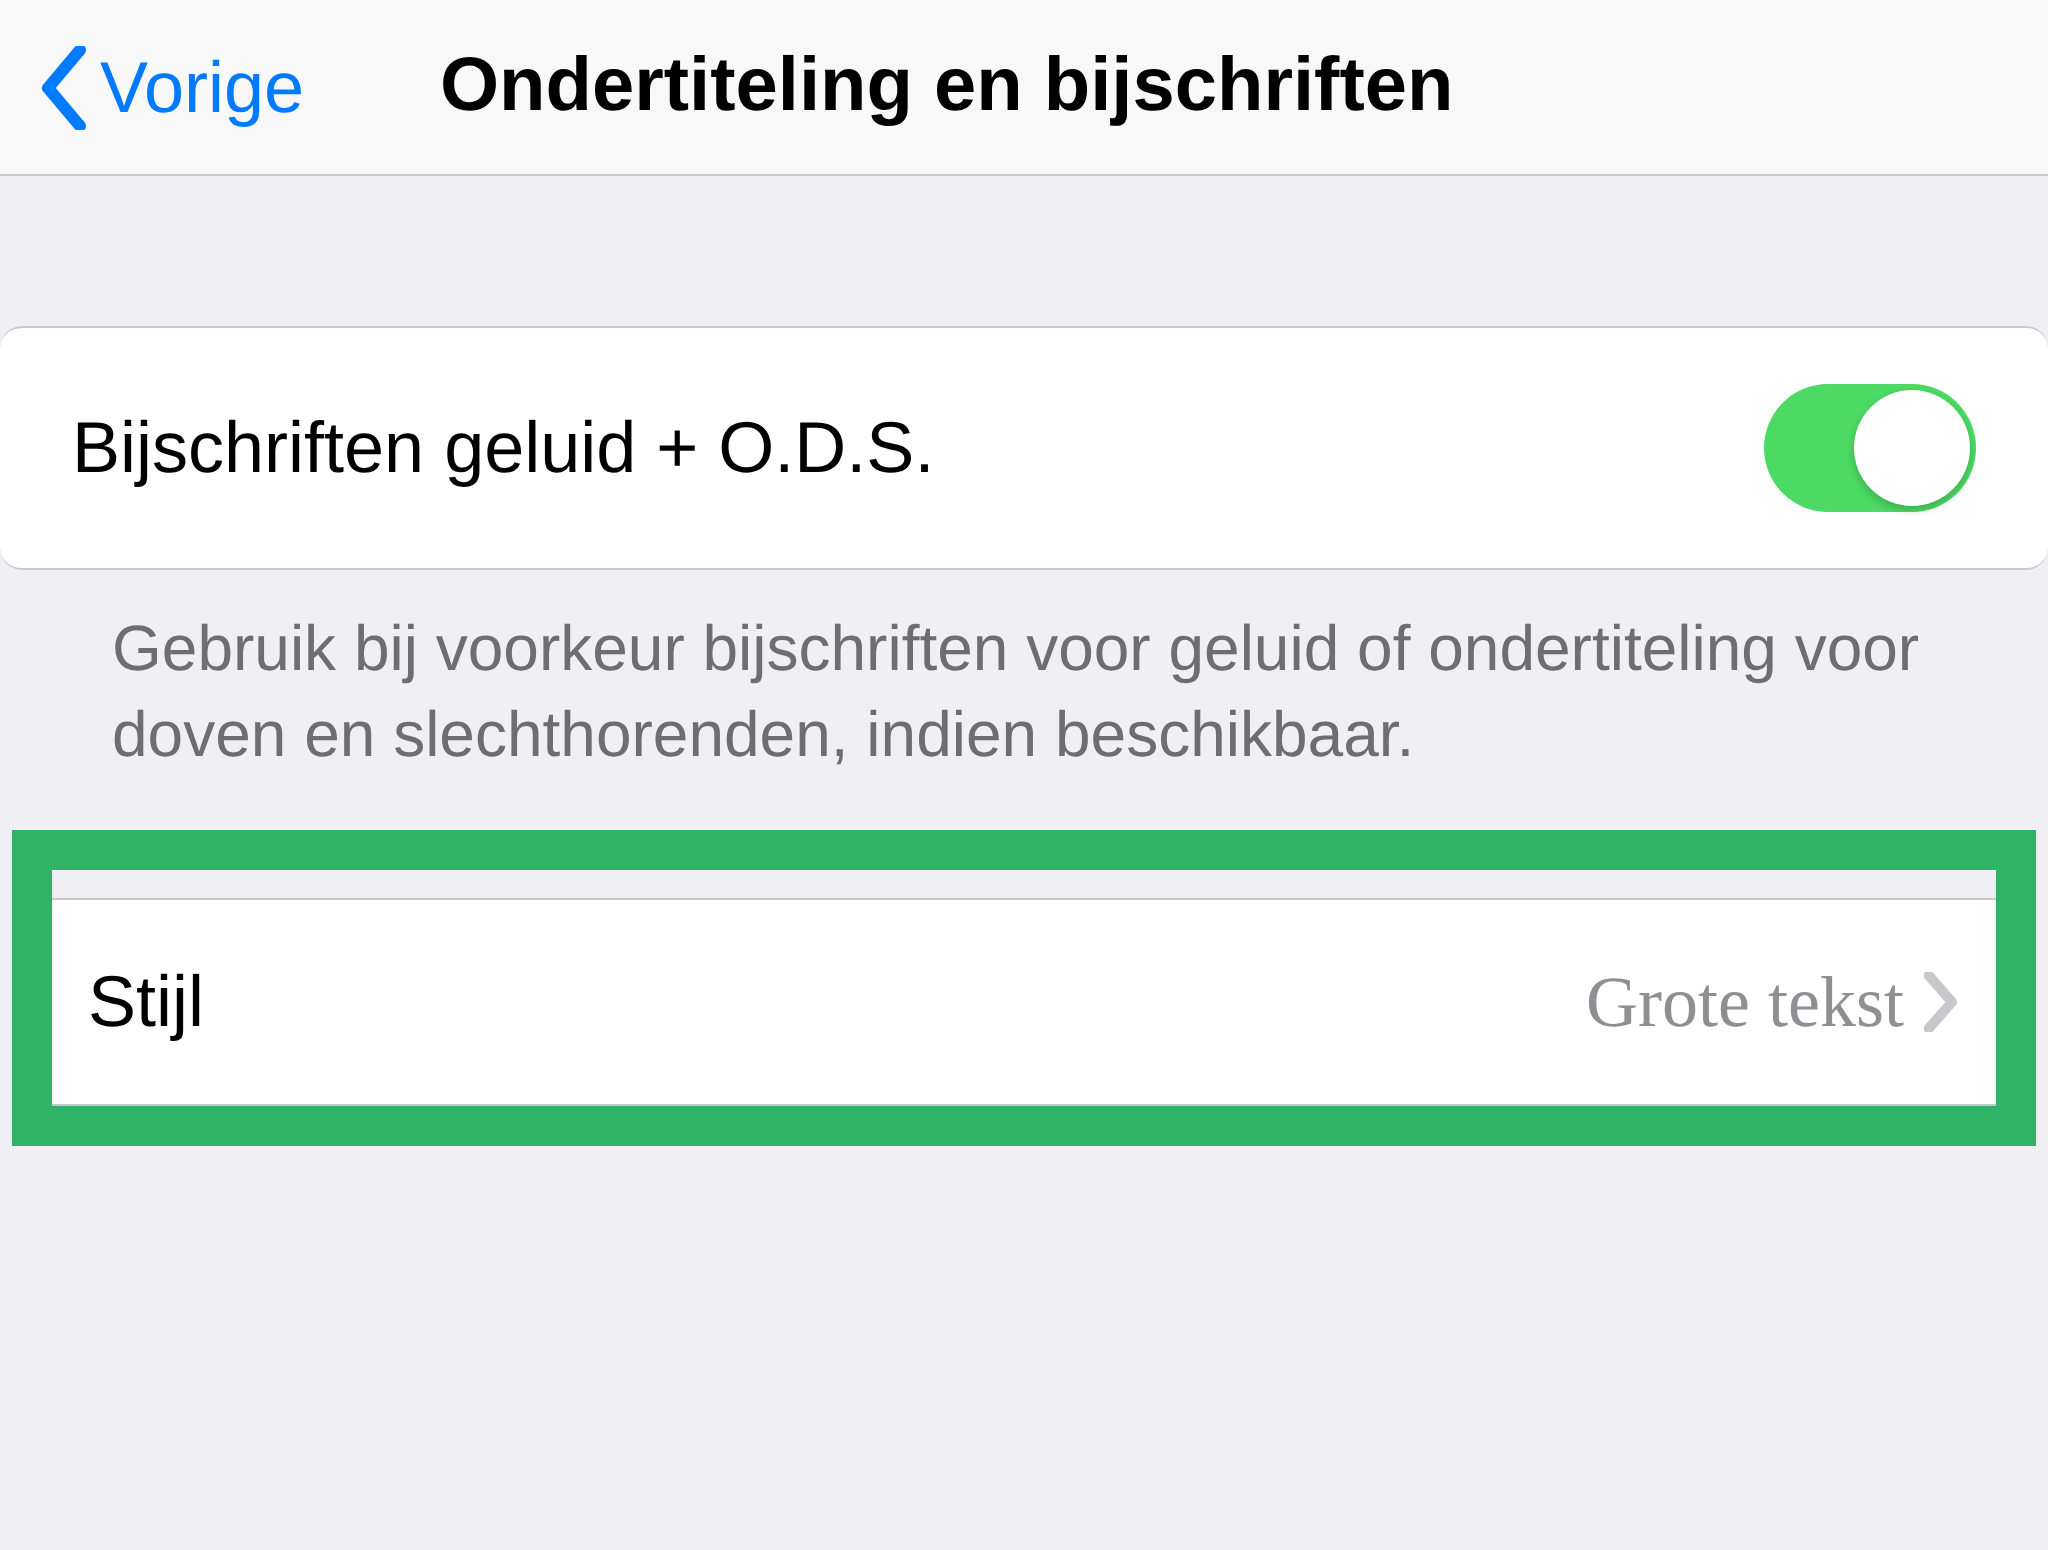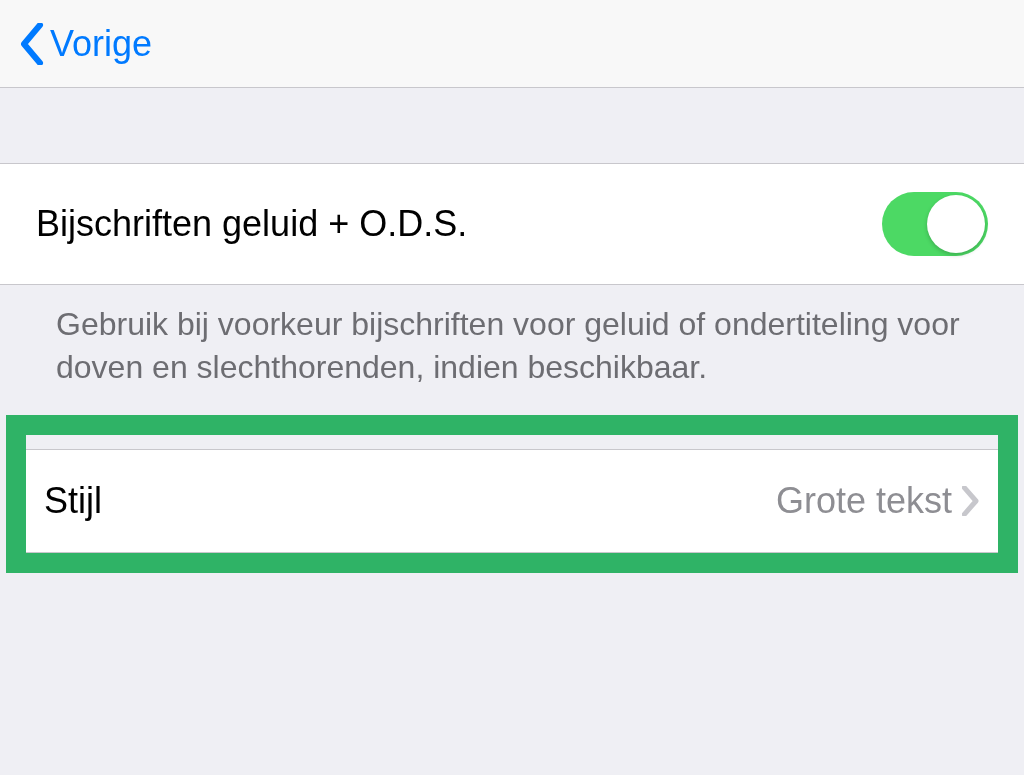--- a/index.html
+++ b/index.html
@@ -47,20 +47,21 @@
       height: 75px;
     }
     .row {
       background: #fff;
       border-top: 1px solid #c8c7cc;
       border-bottom: 1px solid #c8c7cc;
       padding: 28px 36px;
       display: flex;
       align-items: center;
       justify-content: space-between;
+      border-radius: 11px;
     }
     .row-label {
       font-size: 36px;
       color: #000;
     }
     .toggle {
       width: 106px;
       height: 64px;
       background: #4cd964;
       border-radius: 32px;
@@ -104,37 +105,39 @@
       color: #000;
     }
     .style-value-wrap {
       display: flex;
       align-items: center;
       gap: 10px;
     }
     .style-value {
       font-size: 36px;
       color: #8e8e93;
+      font-family: Liberation Serif, serif;
     }
     .disclosure {
       width: 18px;
       height: 30px;
       color: #c7c7cc;
     }
   </style>
 </head>
 <body>
 
 <div class="nav-bar">
   <div class="back-button">
     <svg class="back-chevron" viewBox="0 0 12 21" fill="none">
       <path d="M10 1 L2 10.5 L10 20" stroke="#007aff" stroke-width="3" stroke-linecap="round" stroke-linejoin="round"></path>
     </svg>
     <span>Vorige</span>
   </div>
+  <div class="nav-title">Ondertiteling en bijschriften</div>
 </div>
 
 <div class="spacer"></div>
 
 <div class="row">
   <span class="row-label">Bijschriften geluid + O.D.S.</span>
   <div class="toggle">
     <div class="toggle-knob"></div>
   </div>
 </div>

